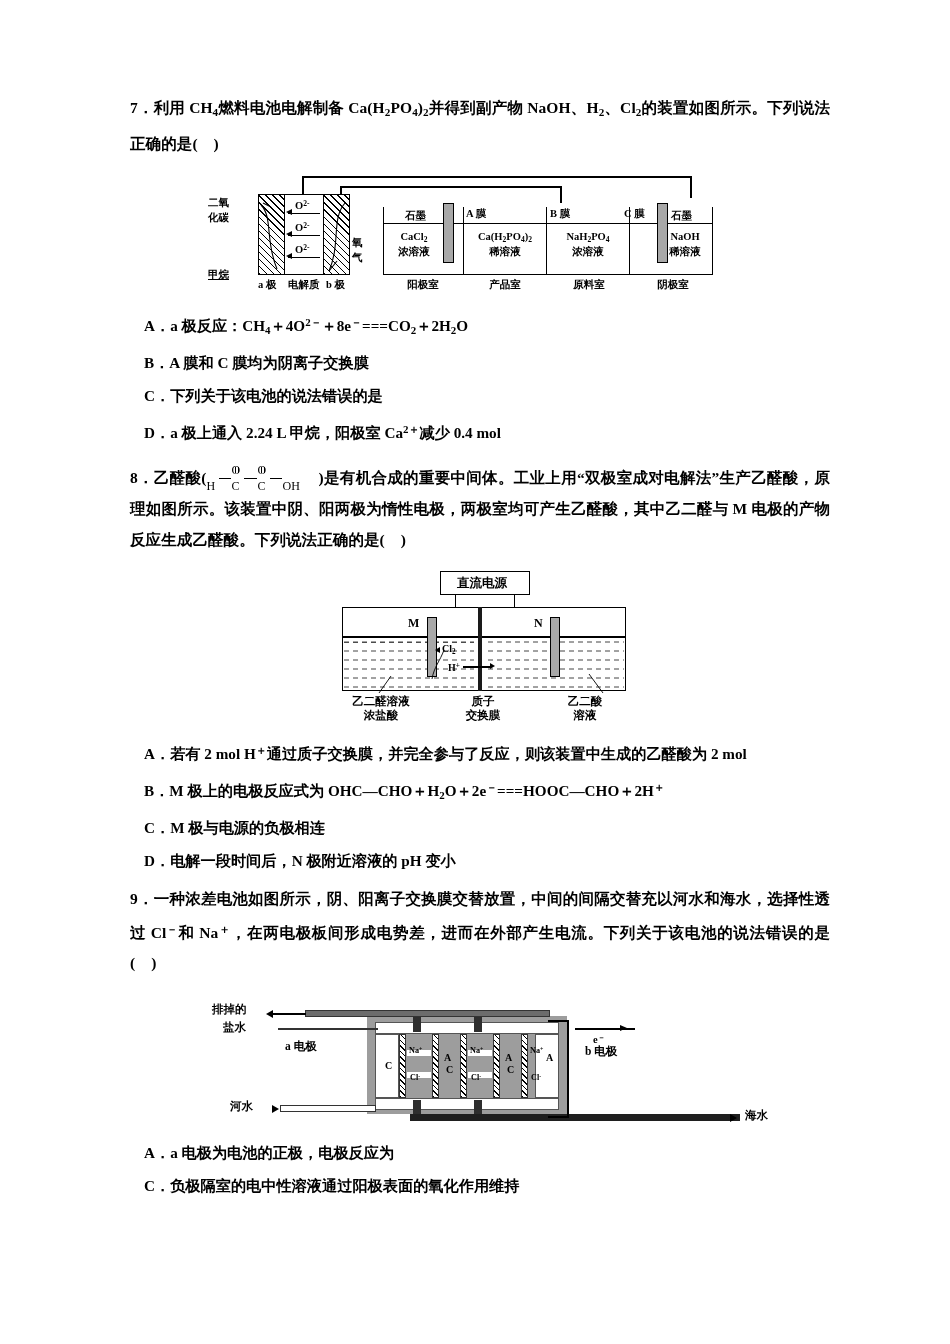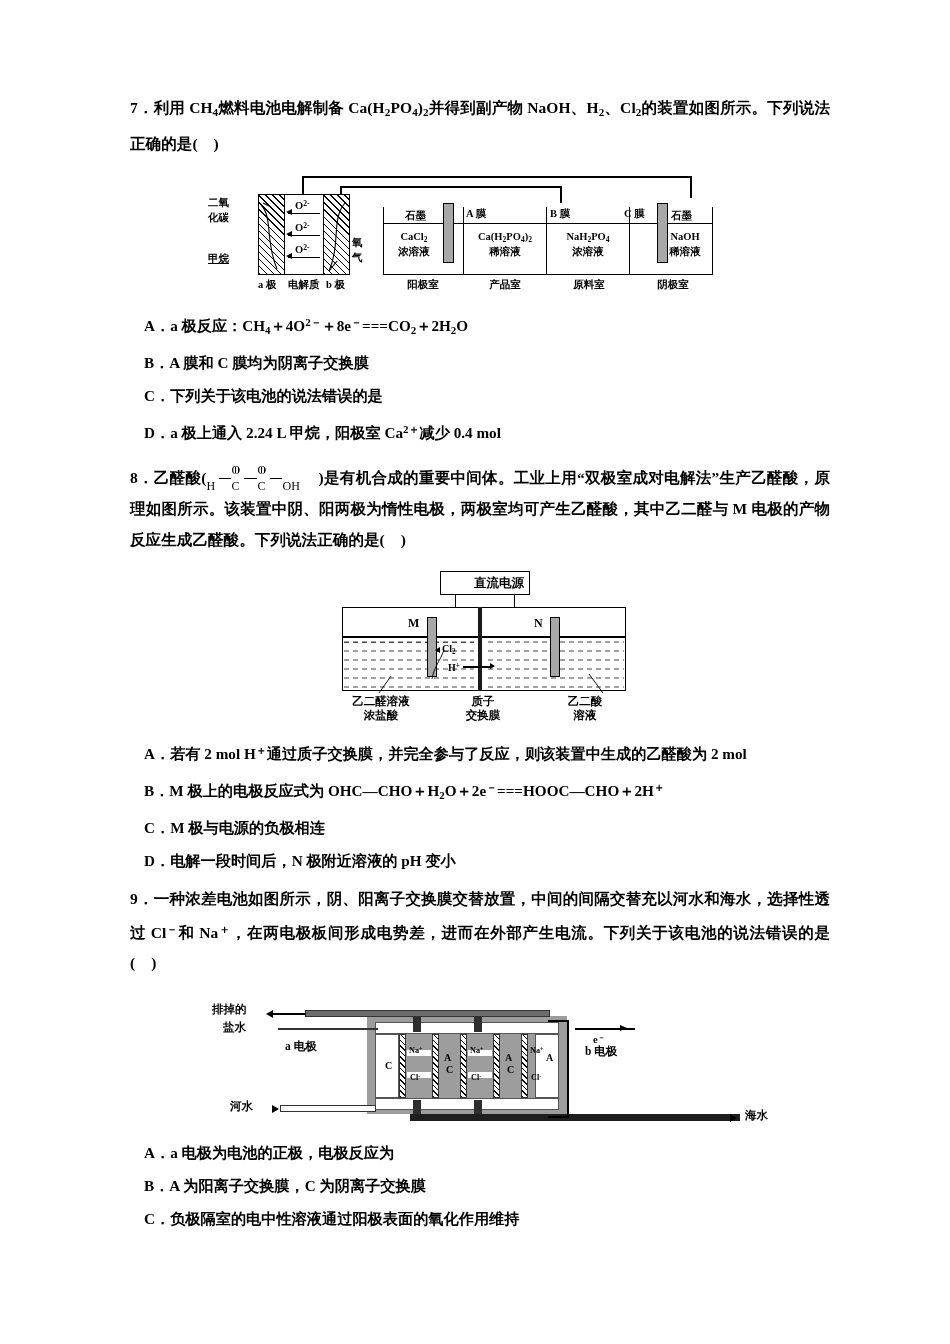--- a/index.html
+++ b/index.html
@@ -144,21 +144,21 @@
       <path d="M2 10 C14 22, 6 46, 18 74" stroke="#000" stroke-width="1.1" fill="none"></path>
       <path d="M4 8 L12 12" stroke="#000" stroke-width="1.1" fill="none"></path>
     </svg>
     <svg class="f1" style="left:193px; top:24px;" width="26" height="79" viewBox="0 0 26 79">
       <path d="M22 8 C8 24, 18 48, 6 76" stroke="#000" stroke-width="1.1" fill="none"></path>
       <path d="M6 76 L14 66" stroke="#000" stroke-width="1.1" fill="none"></path>
     </svg>
 
     <div class="f1 lbl" style="left:78px; top:26px;">二氧</div>
     <div class="f1 lbl" style="left:78px; top:41px;">化碳</div>
-    <div class="f1 lbl" style="left:78px; top:82px;text-decoration:underline;">甲烷</div>
+    <div class="f1 lbl" style="left:78px; top:98px;text-decoration:underline;">甲烷</div>
     <div class="f1 lbl" style="left:222px; top:66px;">氧</div>
     <div class="f1 lbl" style="left:222px; top:81px;">气</div>
 
     <div class="f1 lbl" style="left:128px; top:108px;">a 极</div>
     <div class="f1 lbl" style="left:158px; top:108px;">电解质</div>
     <div class="f1 lbl" style="left:196px; top:108px;">b 极</div>
 
     <div class="f1" style="left:253px; top:36px; width:330px; height:68px; border:1.4px solid #000; border-top:none; box-sizing:border-box;"></div>
 
     <div class="wire f1" style="left:253px; top:52px; width:330px; height:1.2px;"></div>
@@ -226,21 +226,21 @@
         <span class="bond" style="left:28.3px; top:-2px; width:1.1px; height:6px;"></span>
         <span class="bond" style="left:31.3px; top:-2px; width:1.1px; height:6px;"></span>
         <span class="bond" style="left:54.3px; top:-2px; width:1.1px; height:6px;"></span>
         <span class="bond" style="left:57.3px; top:-2px; width:1.1px; height:6px;"></span>
       </span>)是有机合成的重要中间体。工业上用“双极室成对电解法”生产乙醛酸，原理如图所示。该装置中阴、阳两极为惰性电极，两极室均可产生乙醛酸，其中乙二醛与 M 电极的产物反应生成乙醛酸。下列说法正确的是(&nbsp;&nbsp;&nbsp;&nbsp;)
   </div>
 
   <div class="figwrap" id="fig2">
 
     <div class="f2 thinbox" style="left:310px; top:2px; width:90px; height:24px; border-width:1.4px;"></div>
-    <div class="f2 lblc" style="left:310px; top:8px; width:84px; font-size:12.5px;text-align:right;">直流电源</div>
+    <div class="f2 lblc" style="left:310px; top:8px; width:84px; font-size:12.5px;">直流电源</div>
 
     <div class="wire f2" style="left:325px; top:26px; width:1.4px; height:17px;"></div>
     <div class="wire f2" style="left:285px; top:42px; width:41px; height:1.4px;"></div>
     <div class="wire f2" style="left:285px; top:42px; width:1.4px; height:18px;"></div>
 
     <div class="wire f2" style="left:384px; top:26px; width:1.4px; height:17px;"></div>
     <div class="wire f2" style="left:384px; top:42px; width:42px; height:1.4px;"></div>
     <div class="wire f2" style="left:425px; top:42px; width:1.4px; height:18px;"></div>
 
     <div class="f2" style="left:212px; top:38px; width:284px; height:84px; border:1.5px solid #000; box-sizing:border-box; background:#fff;"></div>
@@ -410,20 +410,17 @@
     <div class="f3 lbl" style="left:155px; top:52px; font-size:11.5px;">a 电极</div>
     <div class="f3 lbl" style="left:455px; top:57px; font-size:11.5px;">b 电极</div>
     <div class="f3 lbl" style="left:100px; top:112px; font-size:11.5px;">河水</div>
     <div class="f3 lbl" style="left:615px; top:121px; font-size:11.5px;">海水</div>
   </div>
 
   <div class="opt" style="margin-top:5px;">
     A．a 电极为电池的正极，电极反应为
   </div>
   <div class="opt">
-    B．A 为阳离子交换膜，C 为阴离子交换膜
-  </div>
-  <div class="opt">
     C．负极隔室的电中性溶液通过阳极表面的氧化作用维持
   </div>
 
 </div>
 </div>
 
 </body></html>

